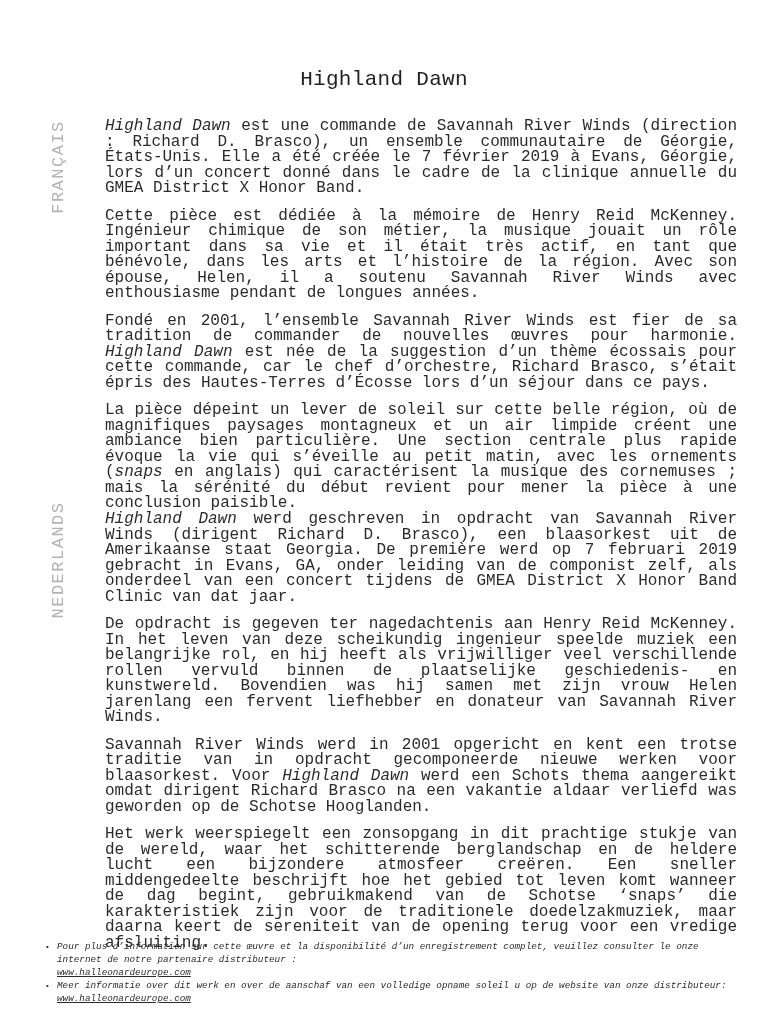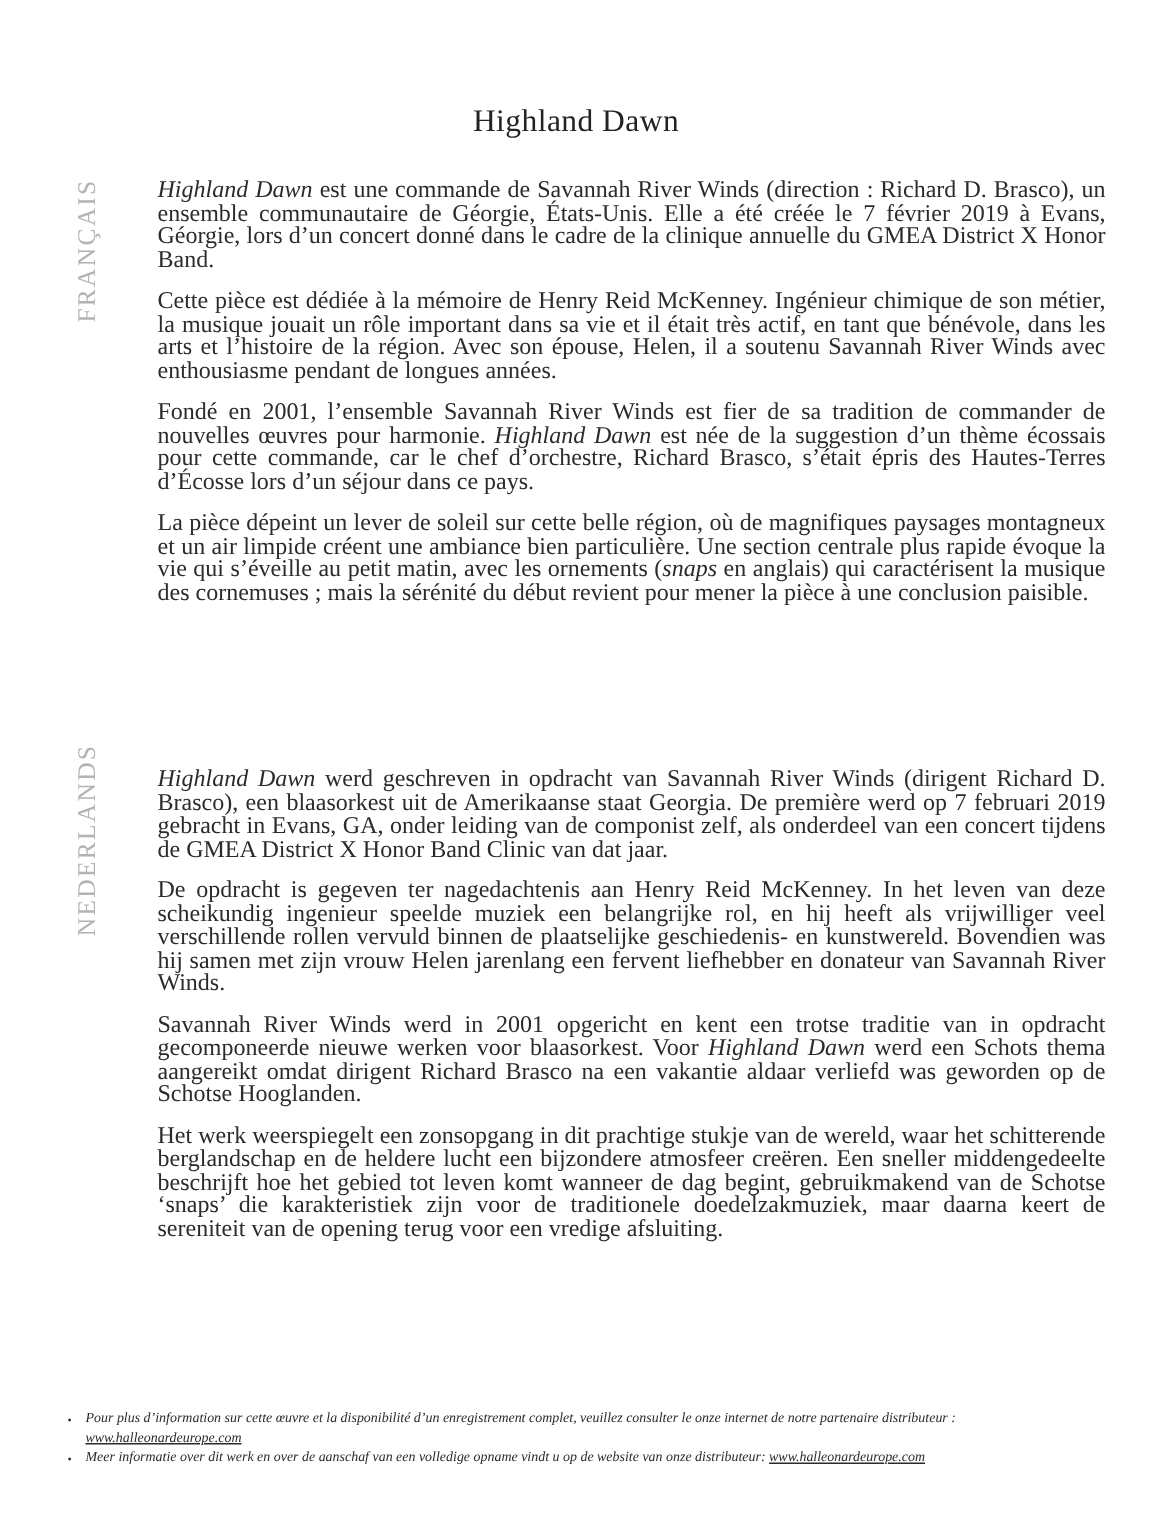--- a/index.html
+++ b/index.html
@@ -5,21 +5,21 @@
   html, body {
     margin: 0;
     padding: 0;
     background: #ffffff;
   }
   .page {
     position: relative;
     width: 768px;
     height: 1004px;
     background: #ffffff;
-    font-family: Liberation Serif, serif;
+    font-family: Liberation Mono, monospace;
     color: #2b2b2b;
     overflow: hidden;
   }
   .doc-title {
     position: absolute;
     top: 54px;
     left: 0;
     width: 100%;
     text-align: center;
     font-size: 21px;
@@ -100,17 +100,17 @@
     <p class="para"><span>Het werk weerspiegelt een zonsopgang in dit prachtige stukje van de wereld, waar het schitterende berglandschap en de heldere lucht een bijzondere atmosfeer creëren. Een sneller middengedeelte beschrijft hoe het gebied tot leven komt wanneer de dag begint, gebruikmakend van de Schotse ‘snaps’ die karakteristiek zijn voor de traditionele doedelzakmuziek, maar daarna keert de sereniteit van de opening terug voor een vredige afsluiting.</span></p>
   </div>
 
   <div class="footer">
     <div class="f-item">
       <span class="f-bullet">•</span>
       <span class="f-text"><span>Pour plus d’information sur cette œuvre et la disponibilité d’un enregistrement complet, veuillez consulter le onze internet de notre partenaire distributeur :</span><br><a class="f-link">www.halleonardeurope.com</a></span>
     </div>
     <div class="f-item">
       <span class="f-bullet">•</span>
-      <span class="f-text"><span>Meer informatie over dit werk en over de aanschaf van een volledige opname vindt u op de website van onze distributeur: </span><a class="f-link">www.halleonardeurope.com</a></span>
+      <span class="f-text"><span>Meer informatie over dit werk en over de aanschaf van een volledige opname soleil u op de website van onze distributeur: </span><a class="f-link">www.halleonardeurope.com</a></span>
     </div>
   </div>
 
 </div>
 
 </body></html>

